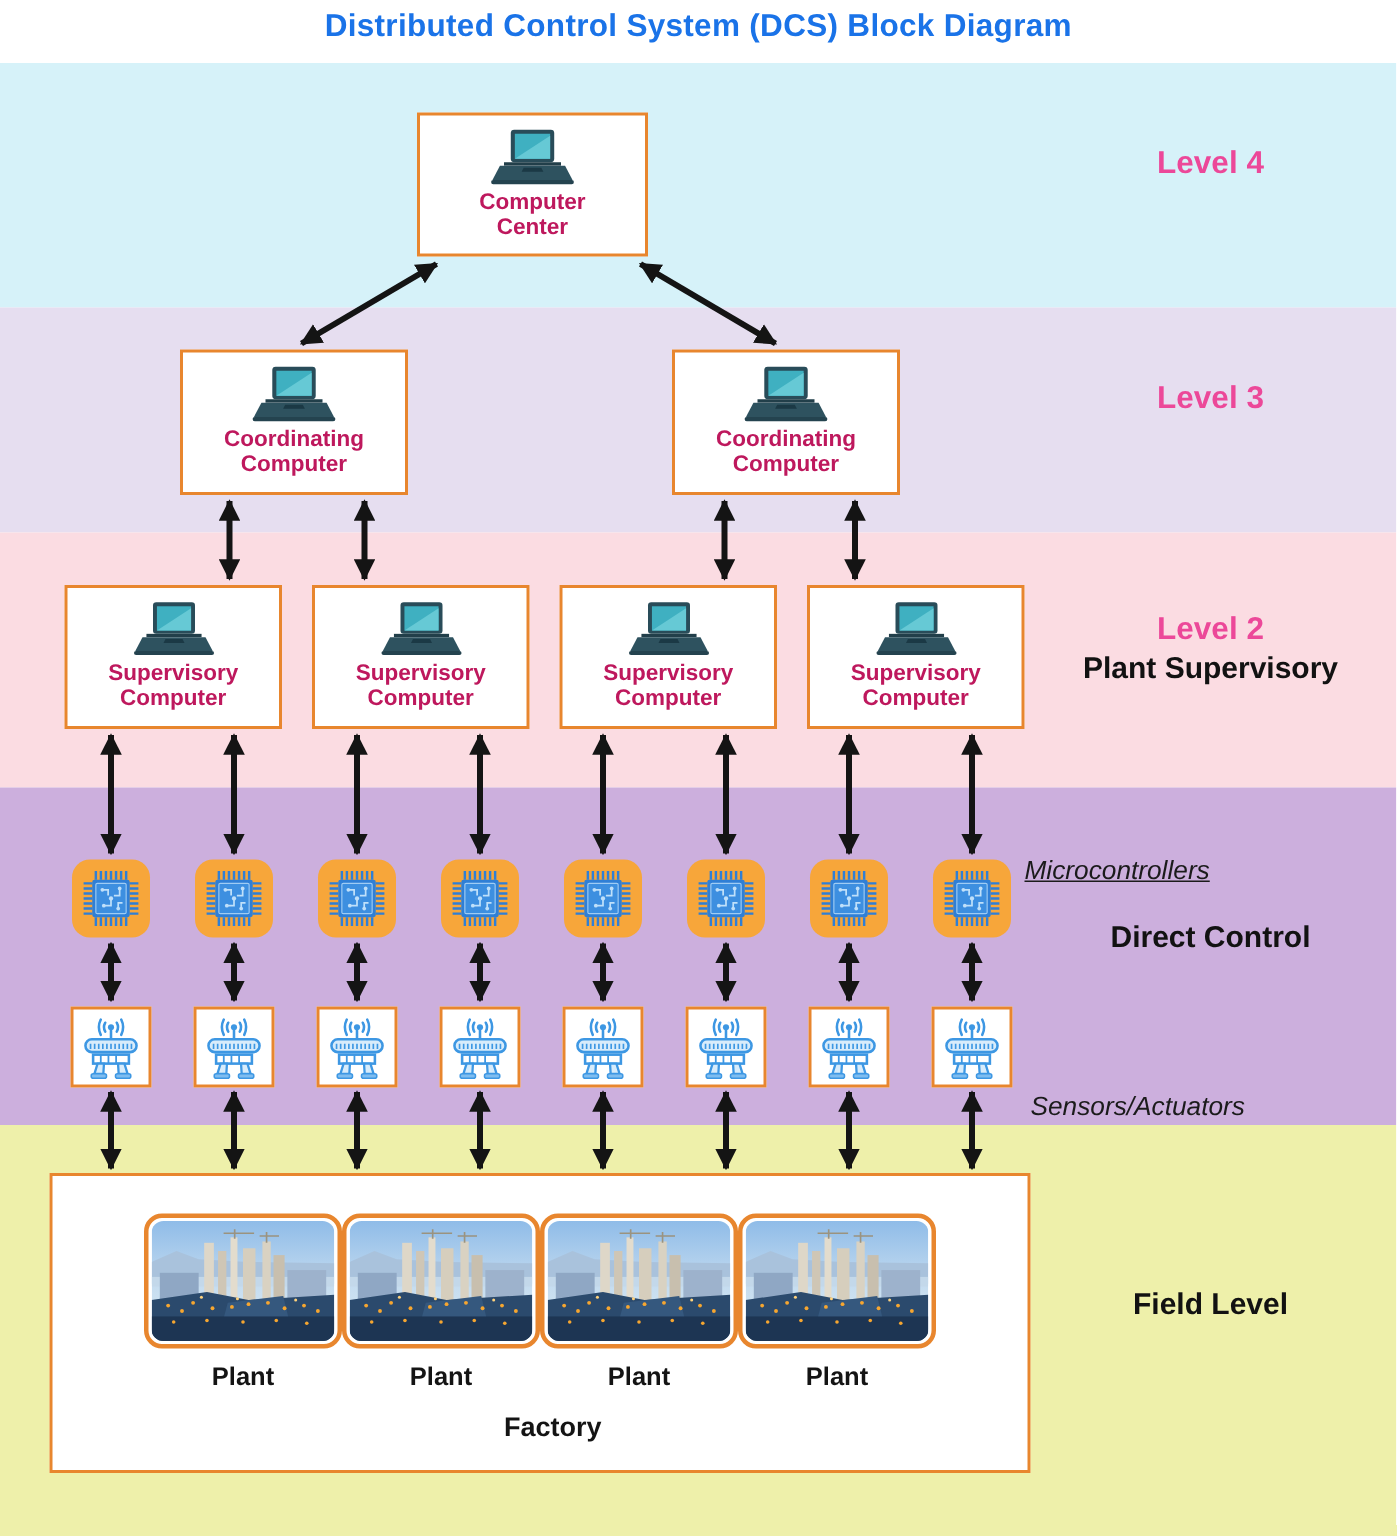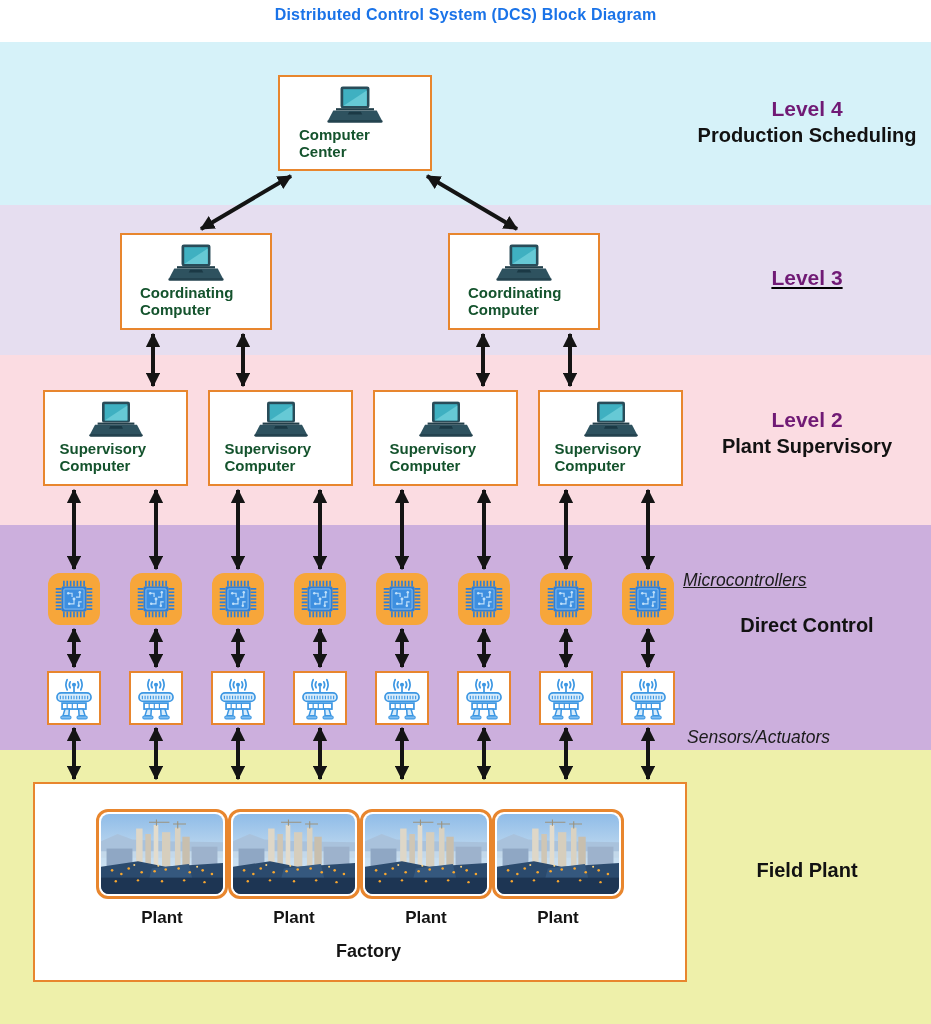--- a/index.html
+++ b/index.html
@@ -2,40 +2,40 @@
 <html><head>
 <meta charset="utf-8">
 <style>
   html,body{margin:0;padding:0;background:#ffffff;}
   .canvas{
     position:relative;width:931px;height:1024px;background:#ffffff;
     font-family:"Liberation Sans",sans-serif;overflow:hidden;
   }
   .title{
     position:absolute;top:6px;left:0;width:100%;text-align:center;
-    font-size:16px;font-weight:800;color:#1a73e8;letter-spacing:.2px;z-index:3;
+    font-size:21px;font-weight:800;color:#1a73e8;letter-spacing:.2px;z-index:3;
   }
   .band{position:absolute;left:0;width:100%;z-index:0;}
   #band4{top:42px;height:163px;background:#d6f2f9;}
   #band3{top:205px;height:150px;background:#e6def0;}
   #band2{top:355px;height:170px;background:#fbdce2;}
   #band1{top:525px;height:225px;background:#ccafdd;}
   #band0{top:750px;height:274px;background:#eef0aa;}
 
   .arrows{position:absolute;left:0;top:0;z-index:1;}
   .arr{stroke:#141414;stroke-width:4;}
 
   .node{
     position:absolute;background:#fff;border:2.5px solid #e8862e;z-index:2;
     display:flex;flex-direction:column;align-items:center;justify-content:center;
     box-sizing:border-box;gap:3px;
   }
   .node .lbl{
-    font-weight:700;font-size:15px;line-height:1.12;text-align:left;
-    color:#14532d;max-width:112px;
+    font-weight:700;font-size:15px;line-height:1.12;text-align:center;
+    color:#be185d;max-width:112px;
   }
   #computer-center{left:278px;top:75px;width:154px;height:96px;}
   #coord-1{left:120px;top:233px;width:152px;height:97px;}
   #coord-2{left:448px;top:233px;width:152px;height:97px;}
   #sup-1{left:43px;top:390px;width:145px;height:96px;}
   #sup-2{left:208px;top:390px;width:145px;height:96px;}
   #sup-3{left:373px;top:390px;width:145px;height:96px;}
   #sup-4{left:538px;top:390px;width:145px;height:96px;}
 
   .micro{
@@ -59,23 +59,23 @@
     border:3px solid #e8862e;border-radius:12px;background:#fff;padding:2px;
   }
   .plant-clip{width:122px;height:80px;border-radius:8px;overflow:hidden;}
   .plant-clip svg{display:block;}
   .plant-lbl{font-weight:700;font-size:17px;color:#141414;margin-top:9px;}
   .factory-lbl{font-weight:700;font-size:18px;color:#141414;margin-top:13px;padding-left:17px;}
 
   .level-caption{
     position:absolute;left:682px;width:250px;text-align:center;z-index:2;line-height:1.3;
   }
-  .level-caption .lv{color:#701a75;font-weight:800;font-size:21px;}
+  .level-caption .lv{color:#ec4899;font-weight:800;font-size:21px;}
   .level-caption .nm{color:#121212;font-weight:800;font-size:20px;}
-  #cap4{top:95px;} #cap3{top:264px;text-decoration:underline;} #cap2{top:406px;} #cap1{top:612px;} #cap0{top:857px;}
+  #cap4{top:95px;} #cap3{top:252px;} #cap2{top:406px;} #cap1{top:612px;} #cap0{top:857px;}
 
   .annot{
     position:absolute;font-style:italic;font-size:17.5px;color:#1b1b1b;z-index:2;font-weight:500;
   }
   #annot-micro{left:683px;top:570px;text-decoration:underline;}
   #annot-sensor{left:687px;top:727px;}
 
   .defs-hidden{position:absolute;width:0;height:0;overflow:hidden;}
 </style>
 </head>
@@ -409,32 +409,31 @@
             </div>
         </div>
         <figcaption class="plant-lbl">Plant</figcaption>
       </figure>
     </div>
     <div class="factory-lbl">Factory</div>
   </div>
 
   <div class="level-caption" id="cap4">
     <div class="lv">Level 4</div>
-    <div class="nm">Production Scheduling</div>
   </div>
   <div class="level-caption" id="cap3">
     <div class="lv">Level 3</div>
   </div>
   <div class="level-caption" id="cap2">
     <div class="lv">Level 2</div>
     <div class="nm">Plant Supervisory</div>
   </div>
   <div class="level-caption" id="cap1">
     <div class="nm">Direct Control</div>
   </div>
   <div class="level-caption" id="cap0">
-    <div class="nm">Field Plant</div>
+    <div class="nm">Field Level</div>
   </div>
 
   <div class="annot" id="annot-micro">Microcontrollers</div>
   <div class="annot" id="annot-sensor">Sensors/Actuators</div>
 
 </div>
 
 </body></html>

